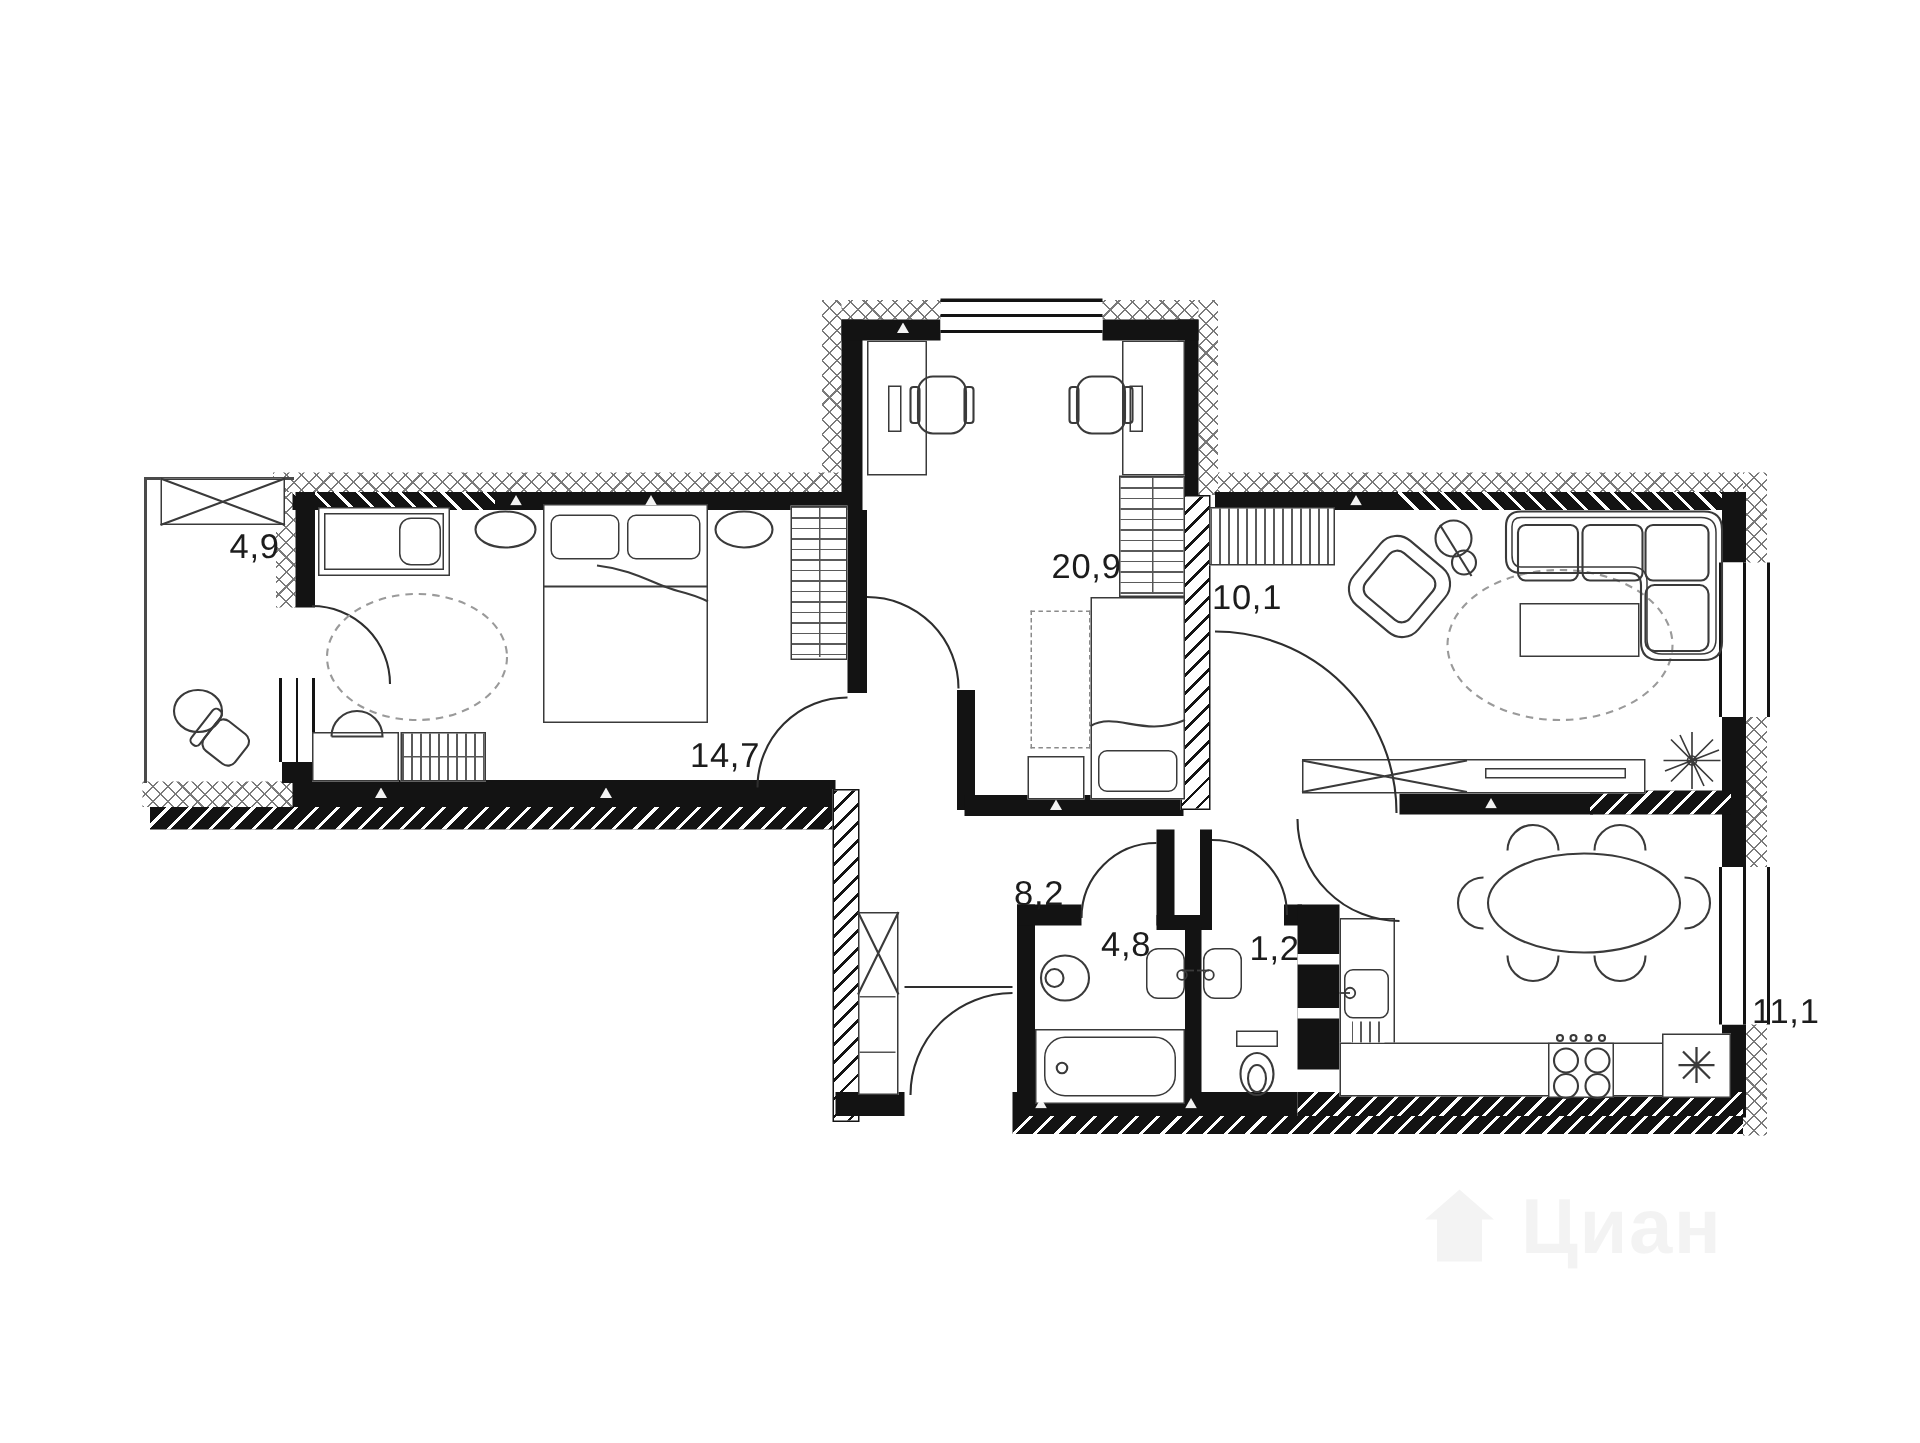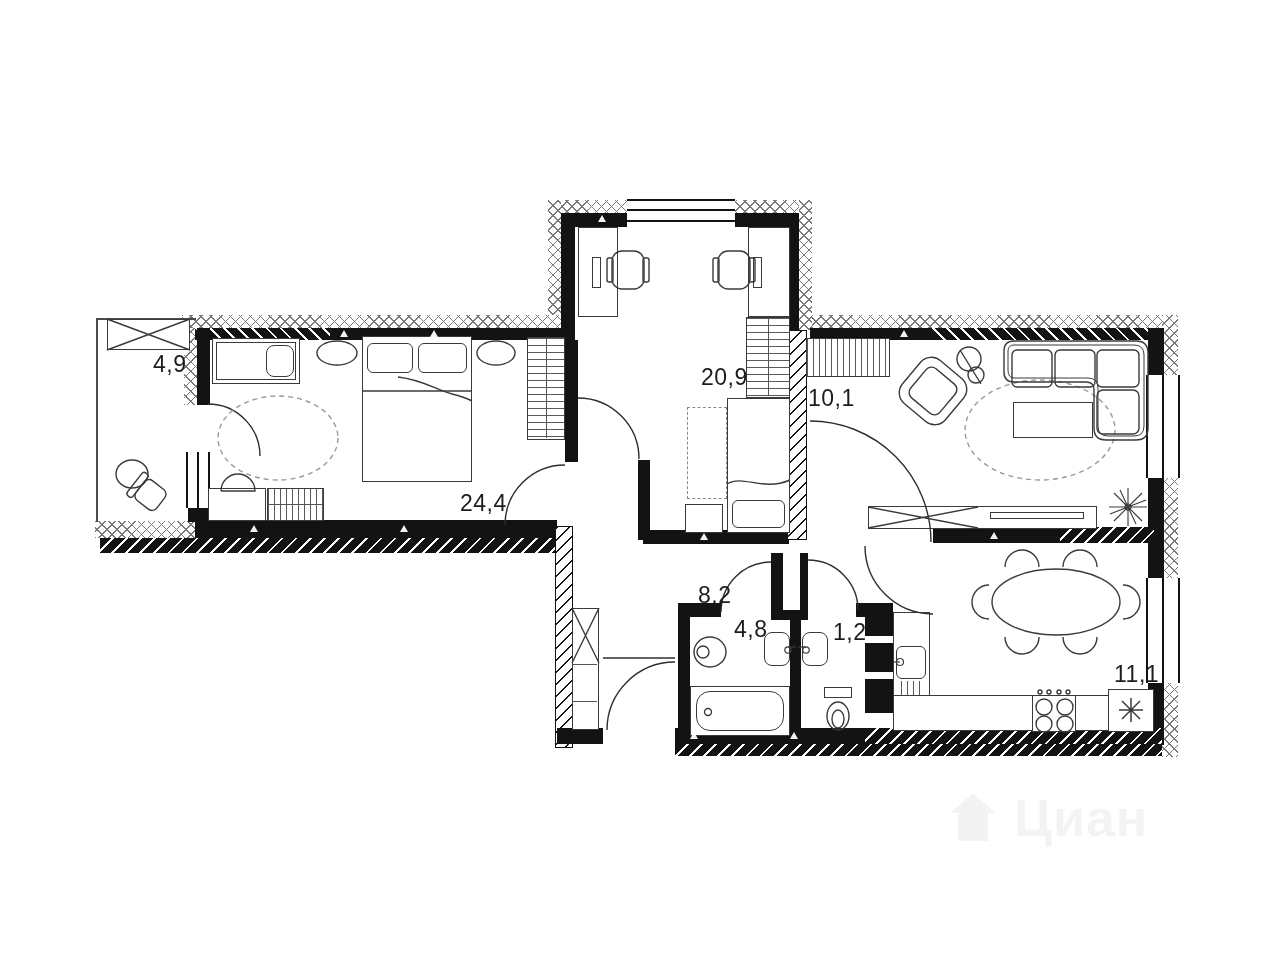--- a/index.html
+++ b/index.html
@@ -258,27 +258,27 @@
   <div class="tri" style="left:598px;top:215px;"></div>
   <div class="tri" style="left:900px;top:330px;"></div>
   <div class="tri" style="left:250px;top:525px;"></div>
   <div class="tri" style="left:400px;top:525px;"></div>
   <div class="tri" style="left:700px;top:533px;"></div>
   <div class="tri" style="left:690px;top:732px;"></div>
   <div class="tri" style="left:790px;top:732px;"></div>
   <div class="tri" style="left:990px;top:532px;"></div>
 
   <div class="room-label" style="left:153px;top:353px;">4,9</div>
-  <div class="room-label" style="left:460px;top:492px;">24,4</div>
+  <div class="room-label" style="left:460px;top:492px;">14,7</div>
   <div class="room-label" style="left:701px;top:366px;">20,9</div>
   <div class="room-label" style="left:808px;top:387px;">10,1</div>
-  <div class="room-label" style="left:676px;top:584px;margin-left:22px;">8,2</div>
+  <div class="room-label" style="left:676px;top:584px;">8,2</div>
   <div class="room-label" style="left:734px;top:618px;">4,8</div>
   <div class="room-label" style="left:833px;top:621px;">1,2</div>
-  <div class="room-label" style="left:1114px;top:663px;">11,1</div>
+  <div class="room-label" style="left:1168px;top:663px;">11,1</div>
 
   <div class="wm">
     <svg width="58" height="58" viewBox="0 0 58 58" fill="#000">
       <path d="M29 4 L52 24 H44 V52 H14 V24 H6 Z"></path>
     </svg>
     <div class="wm-text">Циан</div>
   </div>
 
 </div>
 

